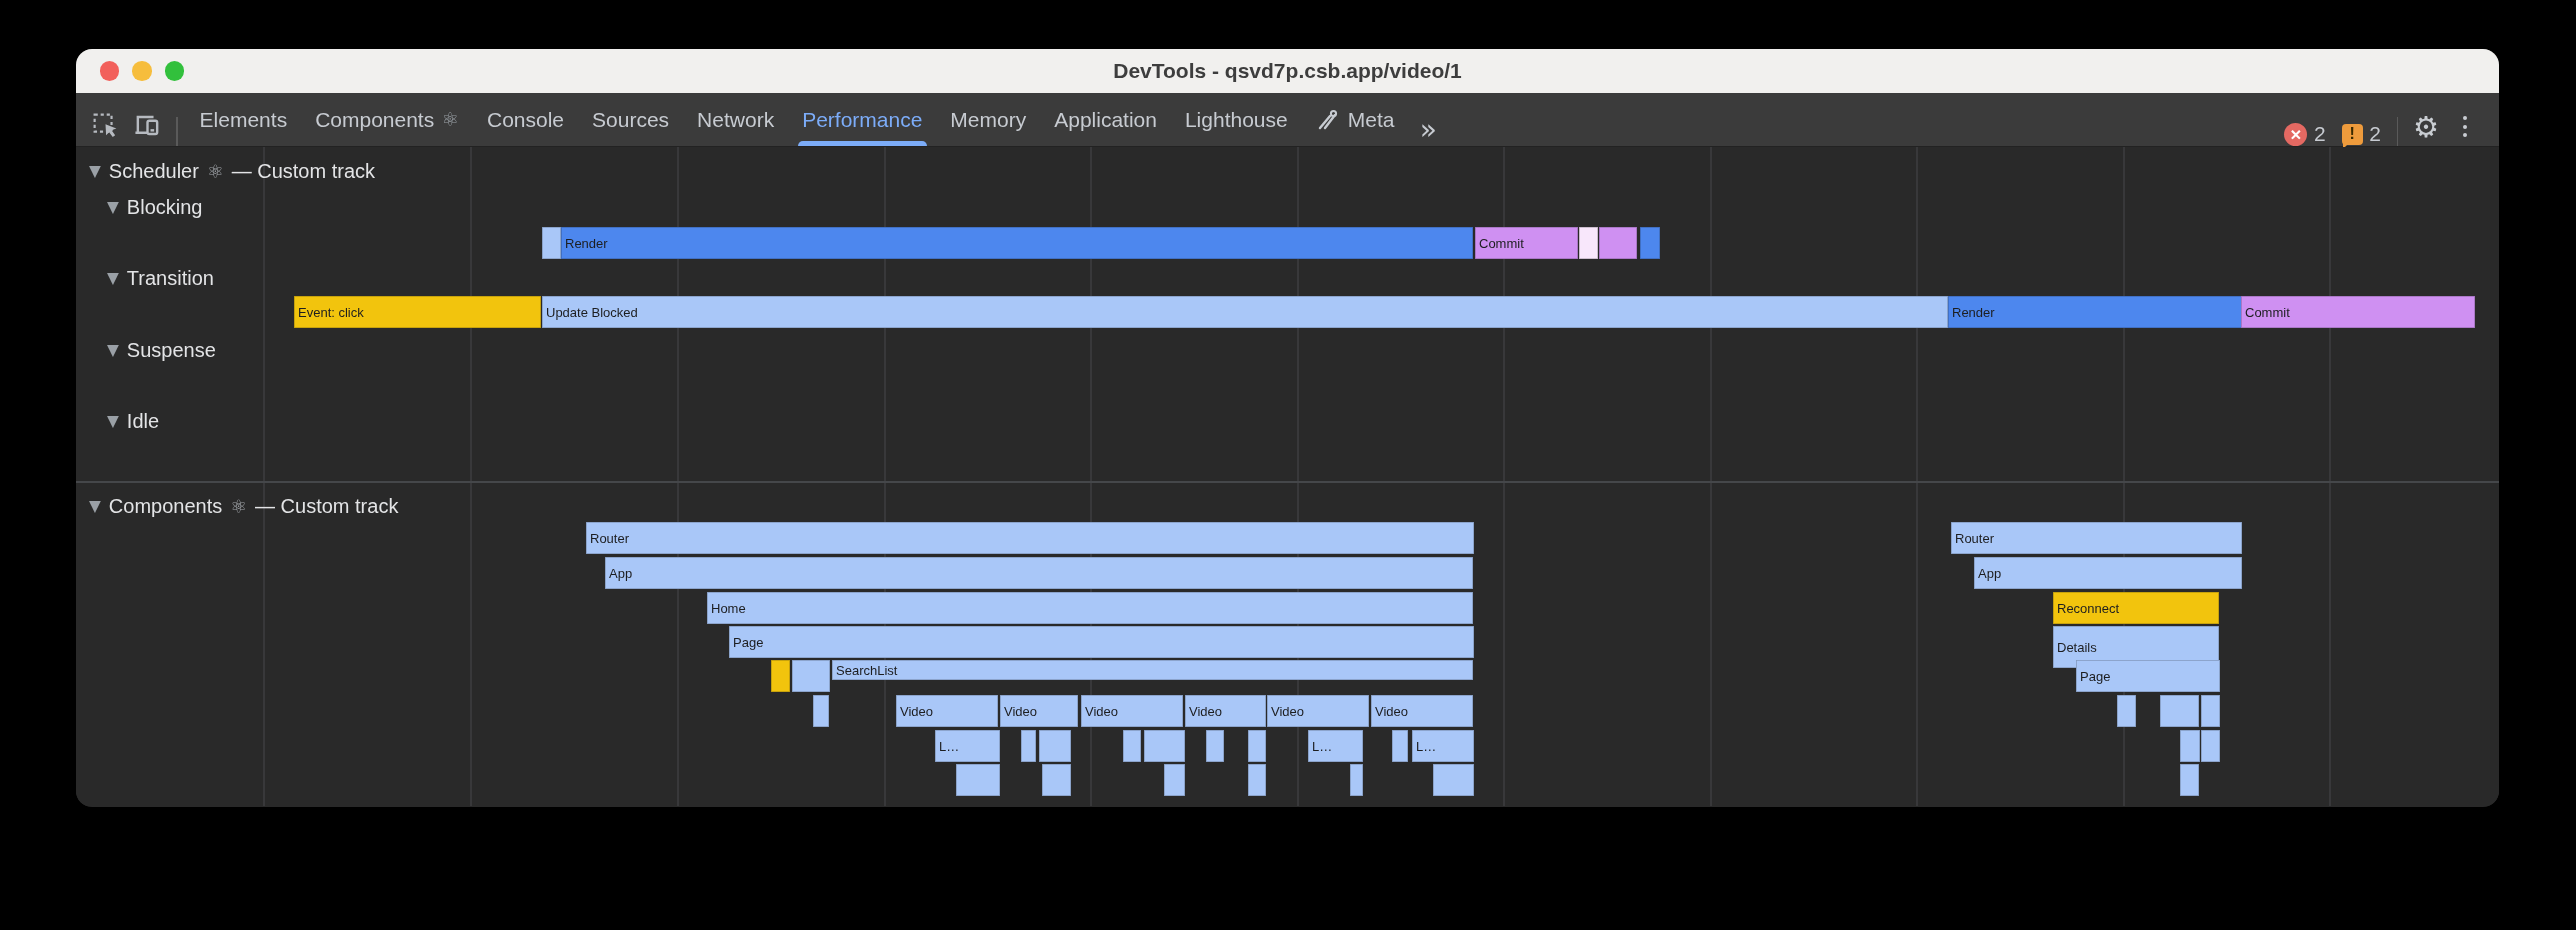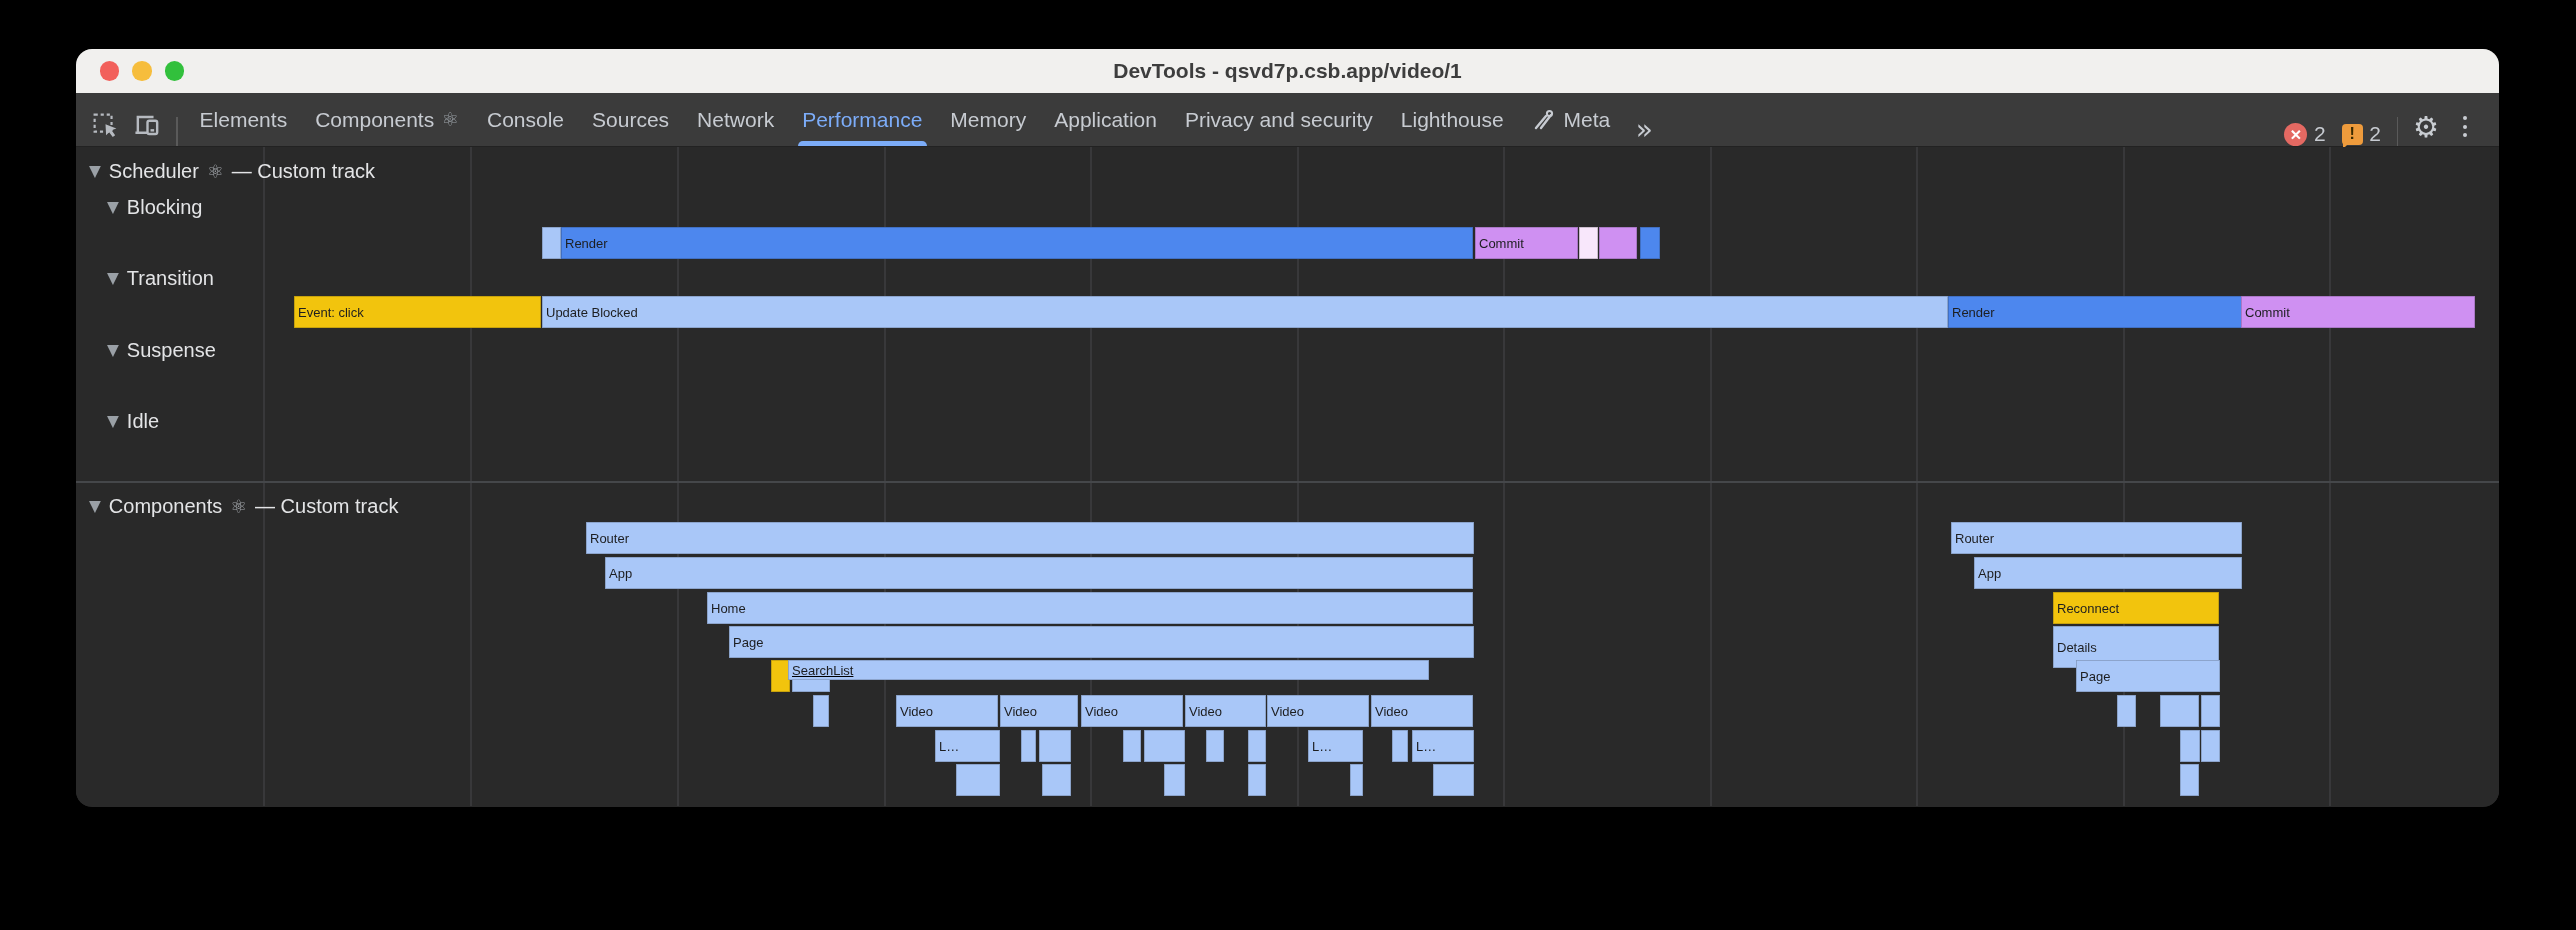--- a/index.html
+++ b/index.html
@@ -99,23 +99,20 @@
           <div class="tab active">
             <span>Performance</span>
           </div>
           <div class="tab">
             <span>Memory</span>
           </div>
           <div class="tab">
             <span>Application</span>
           </div>
           <div class="tab">
-            <span>Privacy and security</span>
-          </div>
-          <div class="tab">
             <span>Lighthouse</span>
           </div>
           <div class="tab">
             <svg width="24" height="24" viewBox="0 0 24 24" style="margin-right: 8px;">
               <path d="M4 20 L14 8 M9 20 L19 7" stroke="#c7cbd1" stroke-width="2.4" stroke-linecap="round" fill="none"></path>
               <circle cx="17.5" cy="5.5" r="2.6" fill="none" stroke="#c7cbd1" stroke-width="2"></circle>
             </svg>
             <span>Meta</span>
           </div>
         </div>
@@ -222,21 +219,21 @@
           <span>Reconnect</span>
         </div>
         <div class="bar" style="left: 653px; top: 479px; width: 745px; height: 32px; background: rgb(169, 199, 248);">
           <span>Page</span>
         </div>
         <div class="bar" style="left: 1977px; top: 479px; width: 166px; height: 42px; background: rgb(169, 199, 248);">
           <span>Details</span>
         </div>
         <div class="bar" style="left: 695px; top: 513px; width: 18.7px; height: 32px; background: rgb(242, 196, 13);"></div>
         <div class="bar" style="left: 716px; top: 513px; width: 38px; height: 32px; background: rgb(169, 199, 248);"></div>
-        <div class="bar" style="left: 712px; top: 513px; width: 641px; height: 20px; background: rgb(169, 199, 248); text-decoration: underline;">
+        <div class="bar" style="left: 756px; top: 513px; width: 641px; height: 20px; background: rgb(169, 199, 248);">
           <span>SearchList</span>
         </div>
         <div class="bar" style="left: 2000px; top: 513px; width: 144px; height: 32px; background: rgb(169, 199, 248);">
           <span>Page</span>
         </div>
         <div class="bar" style="left: 737px; top: 548px; width: 16px; height: 32px; background: rgb(169, 199, 248);"></div>
         <div class="bar" style="left: 820px; top: 548px; width: 102px; height: 32px; background: rgb(169, 199, 248);">
           <span>Video</span>
         </div>
         <div class="bar" style="left: 924px; top: 548px; width: 78px; height: 32px; background: rgb(169, 199, 248);">

